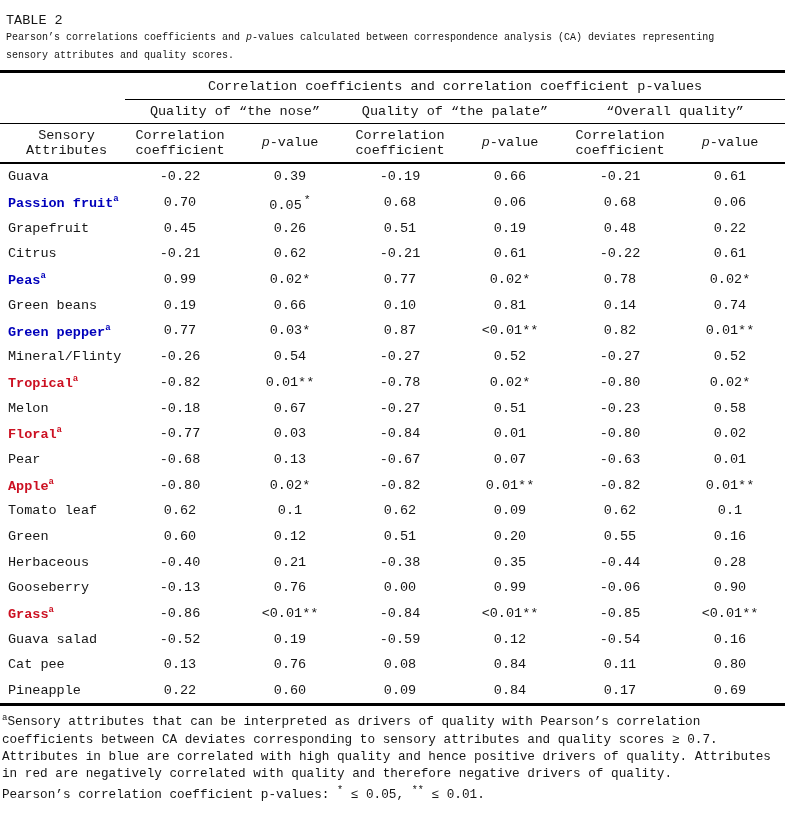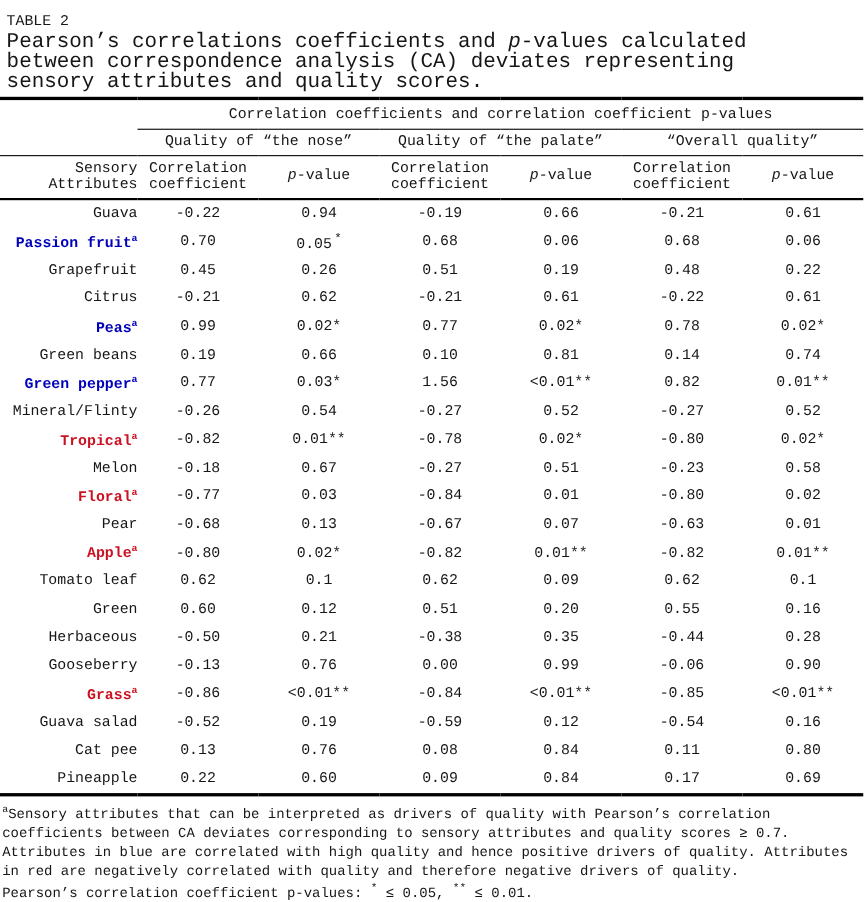--- a/index.html
+++ b/index.html
@@ -17,21 +17,21 @@
     color: #161616;
     box-sizing: border-box;
     padding-top: 12px;
   }
   .table-label {
     font-size: 13.5px;
     padding-left: 6px;
     line-height: 17px;
   }
   .caption {
-    font-size: 19px;
+    font-size: 10px;
     line-height: 18px;
     padding-left: 6px;
     padding-right: 48px;
     margin-bottom: 5px;
   }
   .caption i { font-style: italic; }
 
   table.corr-table {
     width: 785px;
     border-collapse: collapse;
@@ -45,26 +45,26 @@
     padding: 0;
     font-weight: normal;
     text-align: center;
     vertical-align: middle;
   }
   
   tr.span-header-row td { height: 26px; }
   tr.span-header-row td.spanner { border-bottom: 1.5px solid #000; }
   tr.group-header-row td { height: 23px; border-bottom: 1.5px solid #000; }
   tr.sub-header-row td { height: 38px; border-bottom: 2px solid #000; line-height: 15.5px; }
-  tr.sub-header-row td.attr-h { text-align: right; padding-left: 8px; }
+  tr.sub-header-row td.attr-h { text-align: center; padding-left: 8px; }
   .pit { font-style: italic; }
 
   
   tbody td { height: 25.7px; }
-  tbody td.attr { text-align: right; padding-left: 8px; }
+  tbody td.attr { text-align: left; padding-left: 8px; }
   tbody td.attr sup { font-size: 9px; font-weight: bold; }
   td.attr.blue { color: var(--blue, #0000bb); font-weight: bold; }
   td.attr.red  { color: var(--red,  #cc1122); font-weight: bold; }
   .star { letter-spacing: 0; }
   .star-sup { vertical-align: super; font-size: 0.85em; margin-left: 2px; }
 
   .footnotes {
     font-size: 12.7px;
     line-height: 17px;
     padding-left: 2px;
@@ -111,21 +111,21 @@
         <td><span>Correlation</span><br><span>coefficient</span></td>
         <td><span class="pit">p</span><span>-value</span></td>
         <td><span>Correlation</span><br><span>coefficient</span></td>
         <td><span class="pit">p</span><span>-value</span></td>
       </tr>
     </thead>
     <tbody id="table-body">
         <tr>
           <td class="attr black">Guava</td>
           <td>-0.22</td>
-          <td>0.94</td>
+          <td>0.39</td>
           <td>-0.19</td>
           <td>0.66</td>
           <td>-0.21</td>
           <td>0.61</td>
         </tr>
         <tr>
           <td class="attr blue">Passion fruit<sup>a</sup></td>
           <td>0.70</td>
           <td>0.05<span class="star-sup">*</span></td>
           <td>0.68</td>
@@ -166,21 +166,21 @@
           <td>0.66</td>
           <td>0.10</td>
           <td>0.81</td>
           <td>0.14</td>
           <td>0.74</td>
         </tr>
         <tr>
           <td class="attr blue">Green pepper<sup>a</sup></td>
           <td>0.77</td>
           <td>0.03<span class="star">*</span></td>
-          <td>1.56</td>
+          <td>0.87</td>
           <td>&lt;0.01<span class="star">**</span></td>
           <td>0.82</td>
           <td>0.01<span class="star">**</span></td>
         </tr>
         <tr>
           <td class="attr black">Mineral/Flinty</td>
           <td>-0.26</td>
           <td>0.54</td>
           <td>-0.27</td>
           <td>0.52</td>
@@ -245,21 +245,21 @@
           <td class="attr black">Green</td>
           <td>0.60</td>
           <td>0.12</td>
           <td>0.51</td>
           <td>0.20</td>
           <td>0.55</td>
           <td>0.16</td>
         </tr>
         <tr>
           <td class="attr black">Herbaceous</td>
-          <td>-0.50</td>
+          <td>-0.40</td>
           <td>0.21</td>
           <td>-0.38</td>
           <td>0.35</td>
           <td>-0.44</td>
           <td>0.28</td>
         </tr>
         <tr>
           <td class="attr black">Gooseberry</td>
           <td>-0.13</td>
           <td>0.76</td>

